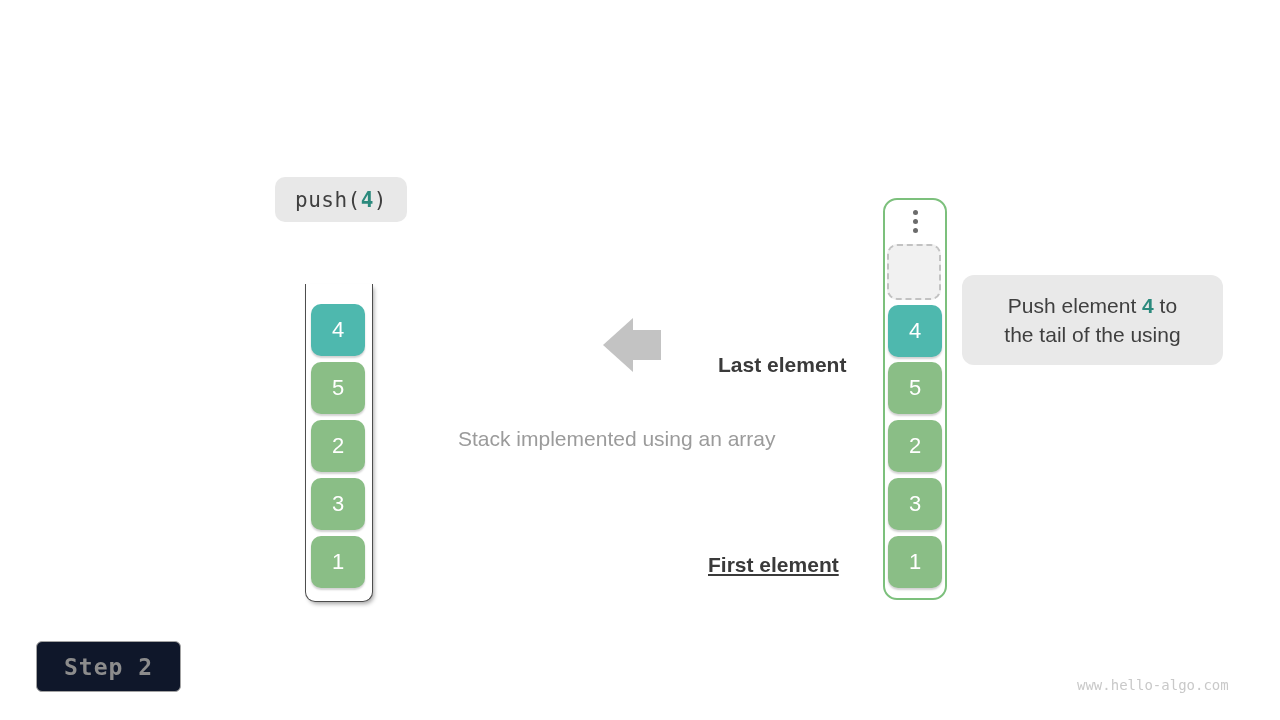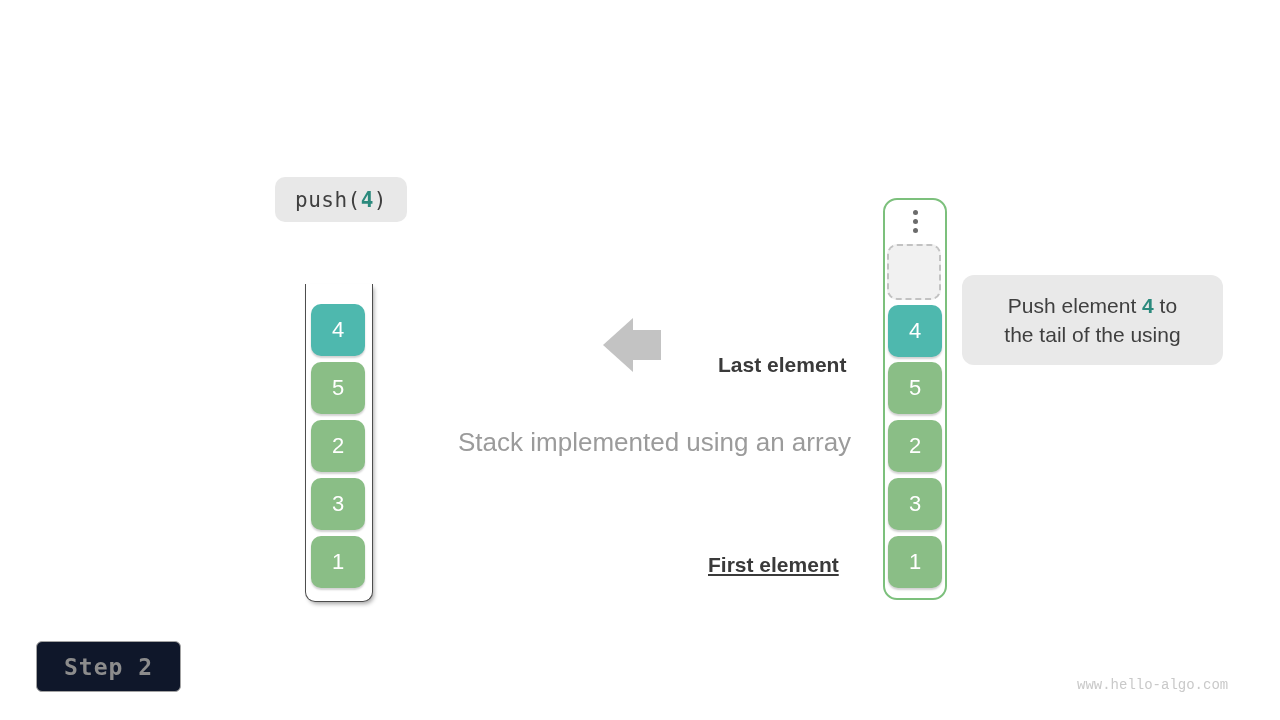--- a/index.html
+++ b/index.html
@@ -42,21 +42,21 @@
     border-top:27px solid transparent;border-bottom:27px solid transparent;
     border-right:30px solid #c3c3c3;
   }
   #arrow .shaft{position:absolute;left:29px;top:12px;width:29px;height:30px;background:#c3c3c3;}
 
   
   .bold-label{position:absolute;font-size:21px;font-weight:700;color:#3a3a3a;white-space:nowrap;}
   #last-label{left:718px;top:319px;margin-top:34px;}
   #first-label{left:708px;top:553px;text-decoration:underline;}
   #caption{
-    position:absolute;left:458px;top:427px;font-size:26px;color:#9b9b9b;white-space:nowrap;
+    position:absolute;left:458px;top:427px;font-size:21px;color:#9b9b9b;white-space:nowrap;
   }
 
   
   #right-array{
     position:absolute;left:883px;top:198px;width:64px;height:402px;
     border:2px solid #7cc07c;border-radius:14px;box-sizing:border-box;background:#fff;
   }
   #ellipsis{position:absolute;left:0;top:8px;width:60px;display:flex;flex-direction:column;align-items:center;}
   #ellipsis .dot{width:5px;height:5px;border-radius:50%;background:#6b6b6b;margin:2px 0;}
   #placeholder{
@@ -78,21 +78,21 @@
   
   #step-badge{
     position:absolute;left:36px;top:641px;width:145px;height:51px;
     background:#0f172a;border:1px solid #a3a3a3;border-radius:6px;box-sizing:border-box;
     display:flex;align-items:center;justify-content:center;
     font-size:23px;font-weight:700;color:#8c8c8c;letter-spacing:1px;
   }
 
   
   #watermark{
-    position:absolute;left:1077px;top:677px;font-size:14px;color:#c9c9c9;white-space:nowrap;font-family:Liberation Mono, monospace;
+    position:absolute;left:1077px;top:677px;font-size:14px;color:#c9c9c9;white-space:nowrap;
   }
 </style>
 </head>
 <body>
 
 <div id="canvas">
 
   <div id="push-badge" class="mono">
     <span>push(</span>
       <span class="teal-bold">4</span>

